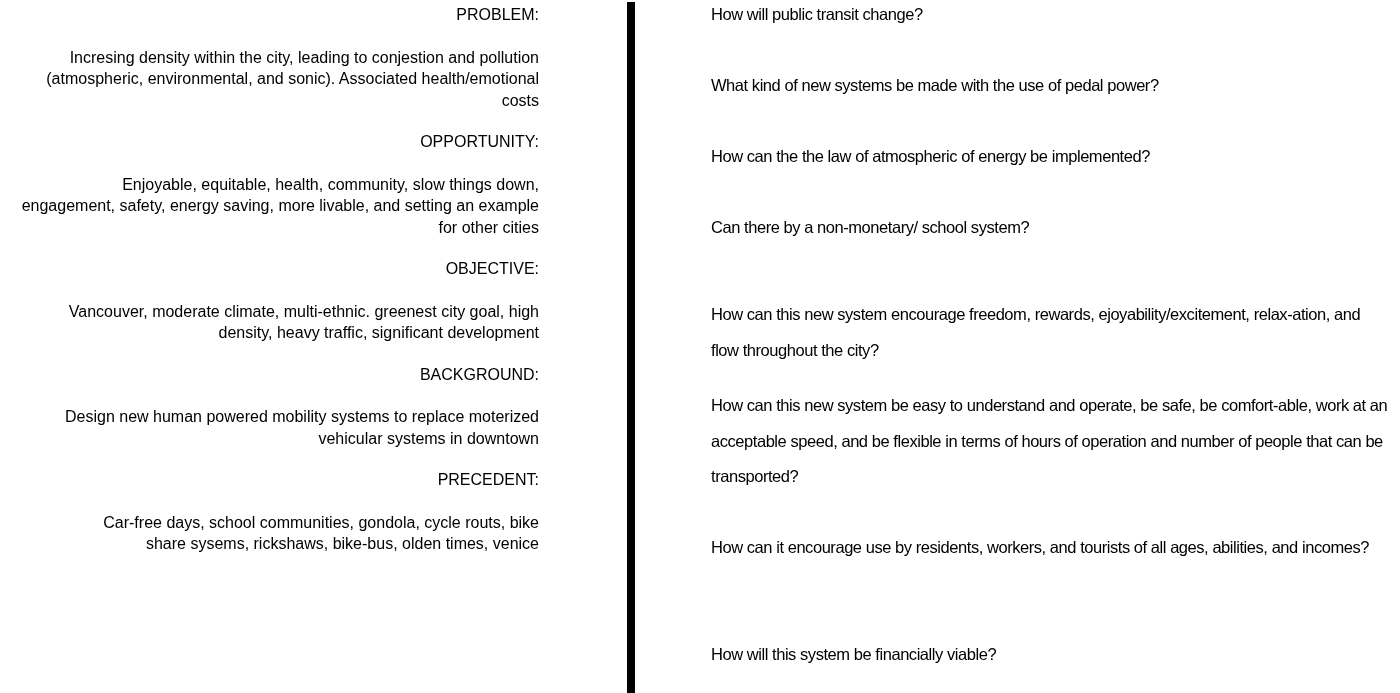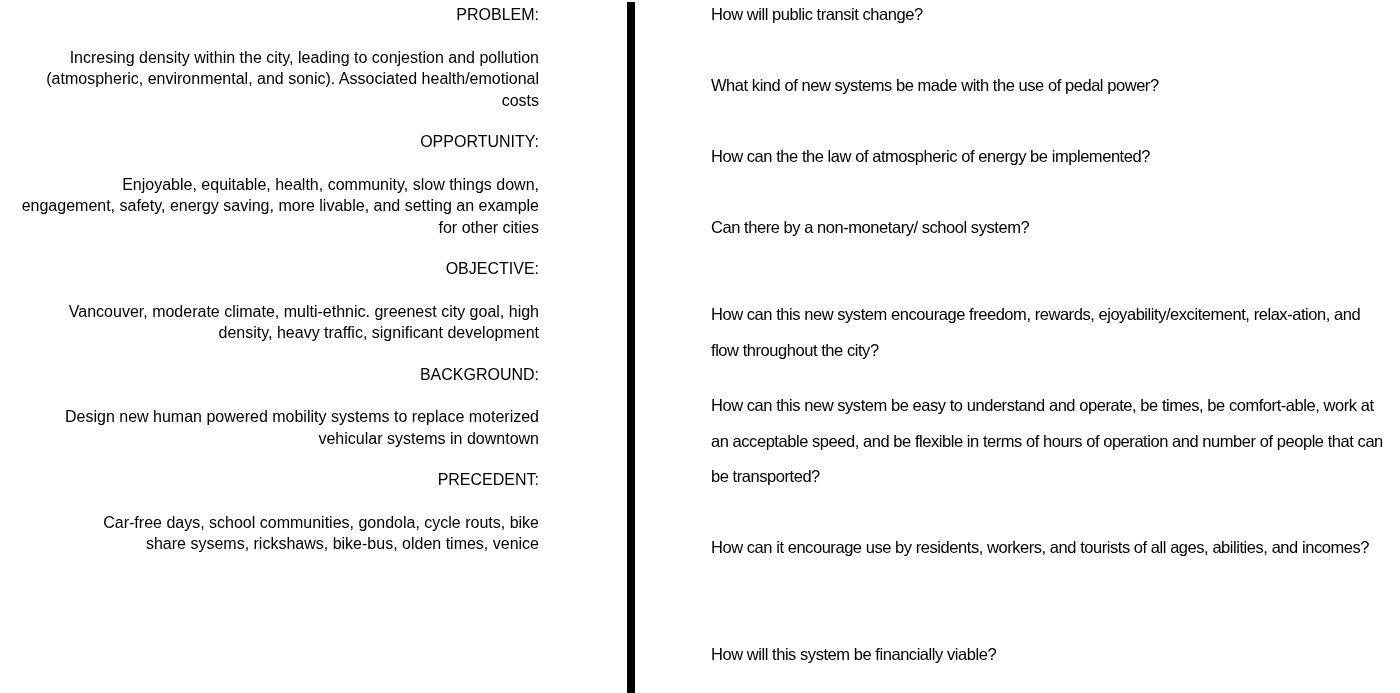--- a/index.html
+++ b/index.html
@@ -55,16 +55,16 @@
 </div>
 
 <div class="divider"></div>
 
 <div class="right">
   <p class="q" style="top:-7px">How will public transit change?</p>
   <p class="q" style="top:64px">What kind of new systems be made with the use of pedal power?</p>
   <p class="q" style="top:135px">How can the the law of atmospheric of energy be implemented?</p>
   <p class="q" style="top:206px">Can there by a non-monetary/ school system?</p>
   <p class="q" style="top:293px">How can this new system encourage freedom, rewards, ejoyability/excitement, relax-ation, and flow throughout the city?</p>
-  <p class="q" style="top:384px">How can this new system be easy to understand and operate, be times, be comfort-able, work at an acceptable speed, and be flexible in terms of hours of operation and number of people that can be transported?</p>
+  <p class="q" style="top:384px">How can this new system be easy to understand and operate, be safe, be comfort-able, work at an acceptable speed, and be flexible in terms of hours of operation and number of people that can be transported?</p>
   <p class="q" style="top:526px">How can it encourage use by residents, workers, and tourists of all ages, abilities, and incomes?</p>
   <p class="q" style="top:633px">How will this system be financially viable?</p>
 </div>
 
 </body></html>

